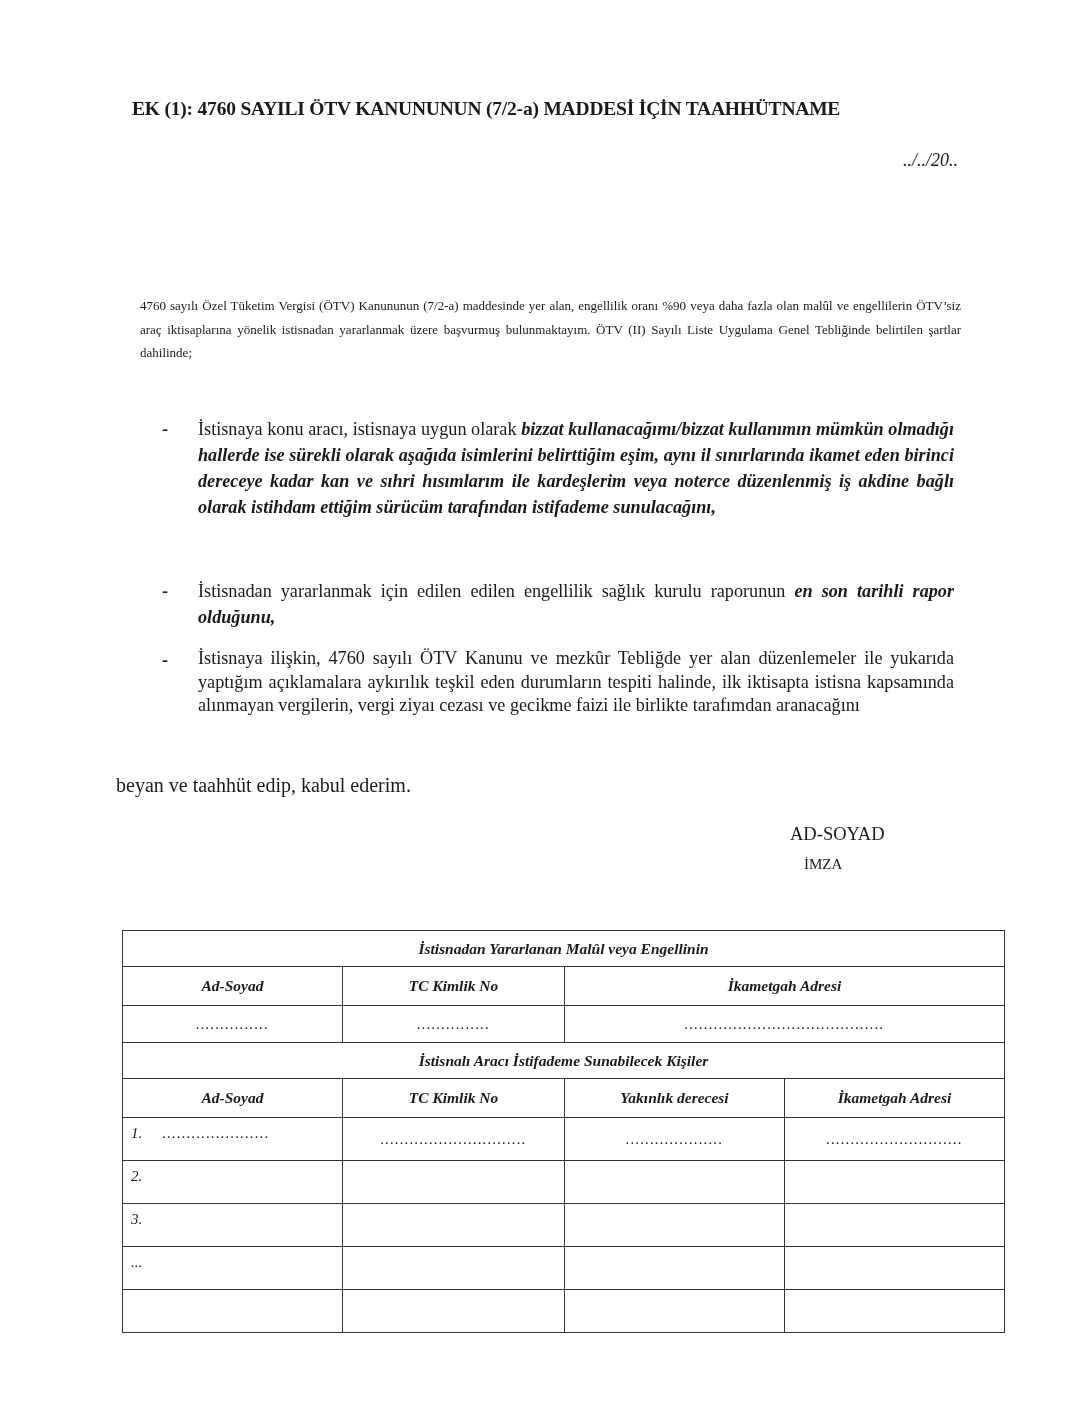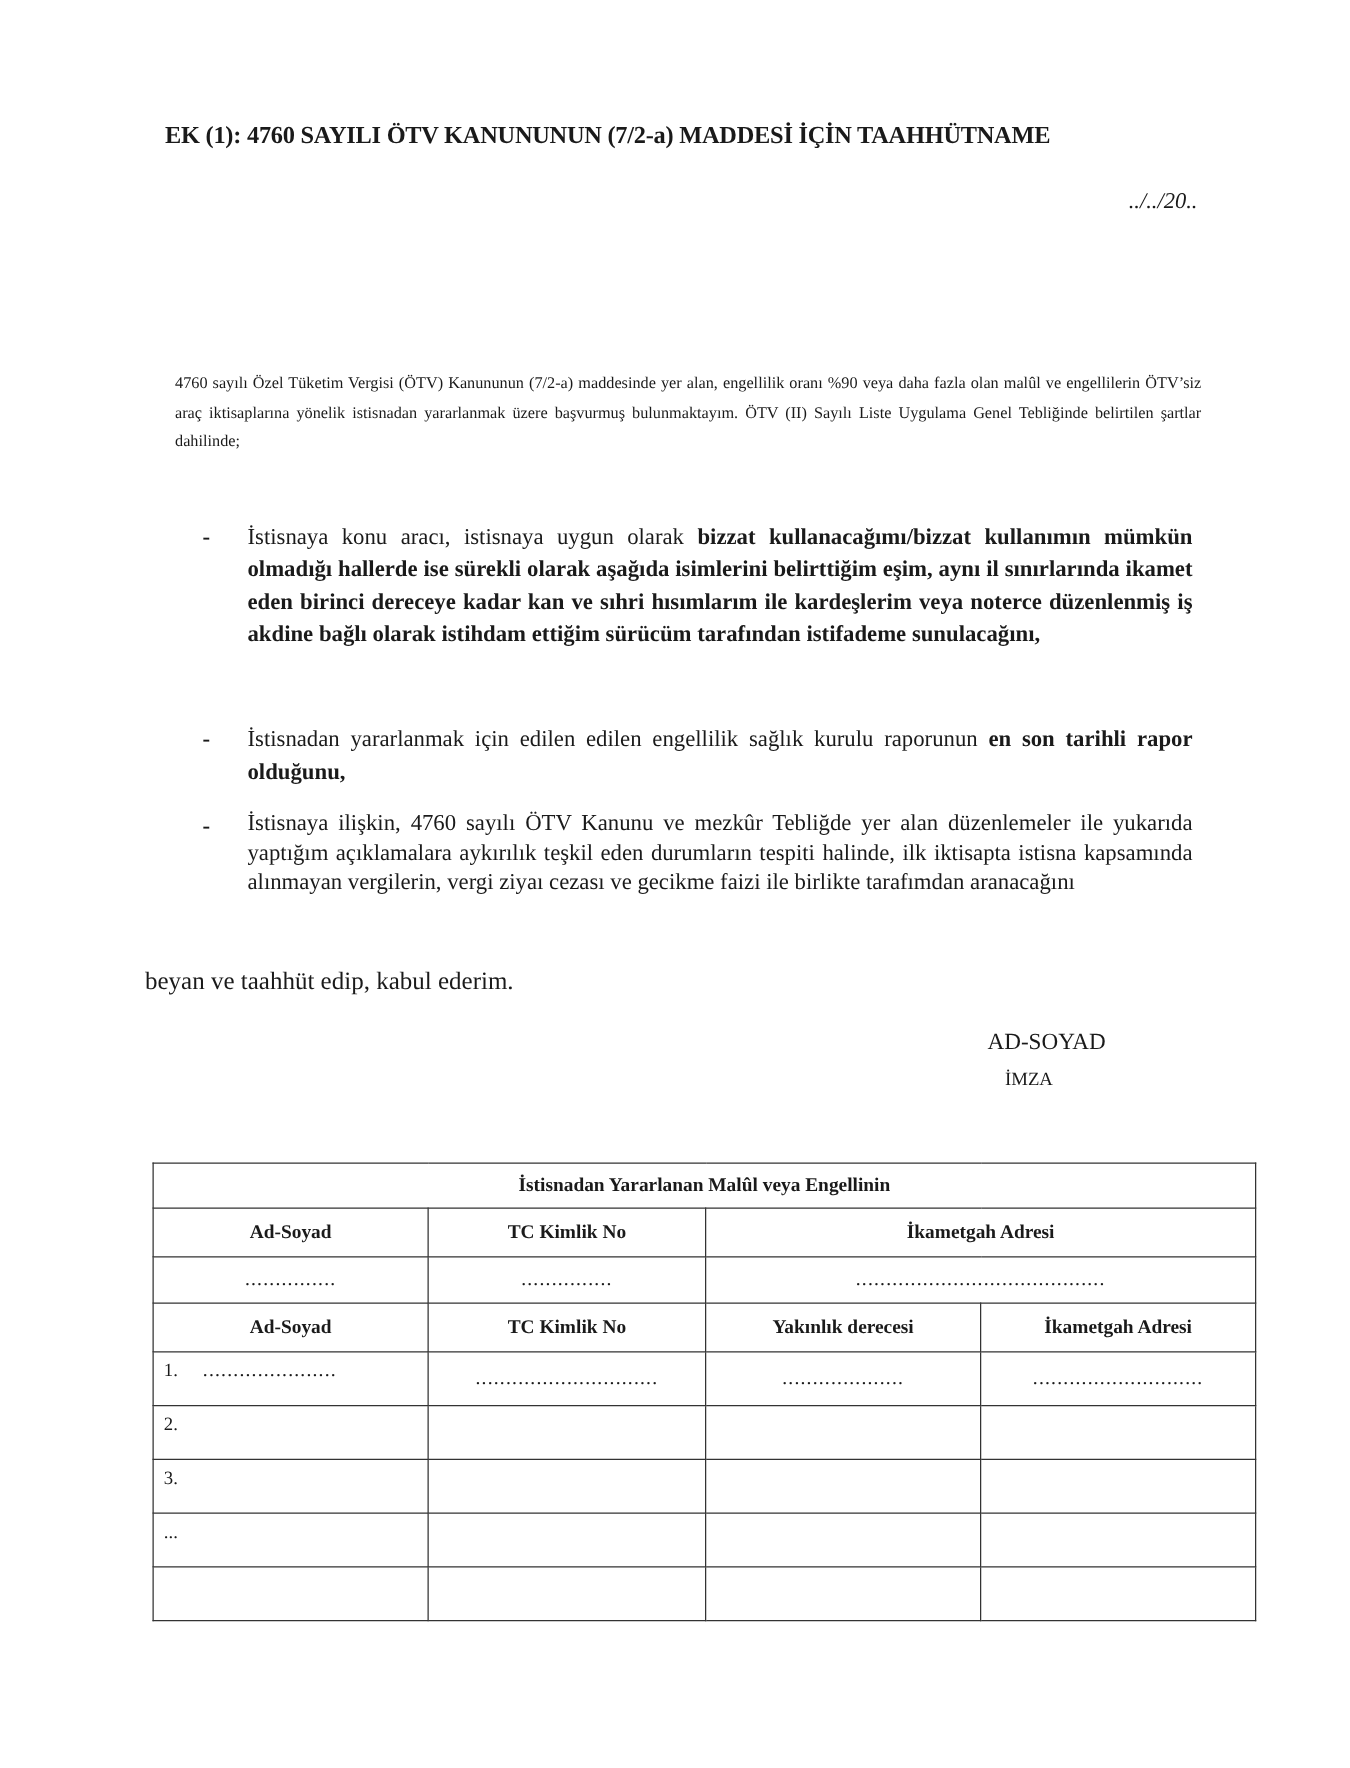--- a/index.html
+++ b/index.html
@@ -21,37 +21,38 @@
     .date { left: 870px; top: 150px; width: 88px; text-align: right; font-size: 18px; font-style: italic; }
     .addressee { left: 0; top: 198px; width: 1080px; text-align: center; font-weight: bold; font-size: 19px; letter-spacing: 0.2px; }
     .intro {
       left: 140px; top: 294px; width: 821px;
       font-size: 13px; line-height: 23.5px; text-align: justify;
     }
     .bullet { left: 162px; width: 792px; font-size: 18.2px; line-height: 26px; }
     .bullet .dash { position: absolute; left: 0; top: 0; font-weight: bold; }
     .bullet .txt { margin-left: 36px; text-align: justify; display: block; }
     .bullet .txt.tight { line-height: 23.5px; }
-    .b-i { font-weight: bold; }
+    .b-i { font-weight: bold; font-style: italic; }
     .b1 { top: 416px; }
     .b2 { top: 578px; }
     .b3 { top: 647px; }
     .closing { left: 116px; top: 774px; font-size: 20px; }
     .sig-name { left: 790px; top: 824px; font-size: 18.5px; }
     .sig-label { left: 804px; top: 856px; font-size: 15px; }
 
     table.form {
       position: absolute; left: 122px; top: 930px; width: 882px;
       border-collapse: collapse; table-layout: fixed;
       font-size: 15.5px;
     }
     table.form td {
       border: 1.3px solid #333;
       padding: 0 8px;
       vertical-align: middle;
+      font-style: italic;
     }
     .th-span { text-align: center; font-weight: bold; height: 35px; }
     .th { text-align: center; font-weight: bold; height: 38px; }
     .dots { text-align: center; height: 36px; letter-spacing: 1px; }
     .num-cell { height: 36px; vertical-align: top !important; padding-top: 6px !important; }
     .num { font-size: 15px; }
     .row-dots { letter-spacing: 1px; margin-left: 20px; }
     .cdots { text-align: center; letter-spacing: 1px; }
   </style>
 </head>
@@ -98,20 +99,23 @@
       <td class="th">Ad-Soyad</td>
       <td class="th">TC Kimlik No</td>
       <td class="th" colspan="2">İkametgah Adresi</td>
     </tr>
     <tr>
       <td class="dots">...............</td>
       <td class="dots">...............</td>
       <td class="dots" colspan="2">.........................................</td>
     </tr>
     <tr>
+      <td colspan="4" class="th-span">İstisnalı Aracı İstifademe Sunabilecek Kişiler</td>
+    </tr>
+    <tr>
       <td class="th">Ad-Soyad</td>
       <td class="th">TC Kimlik No</td>
       <td class="th">Yakınlık derecesi</td>
       <td class="th">İkametgah Adresi</td>
     </tr>
     <tr>
       <td class="num-cell"><span class="num">1.</span><span class="row-dots">......................</span></td>
       <td class="cdots">..............................</td>
       <td class="cdots">....................</td>
       <td class="cdots">............................</td>

